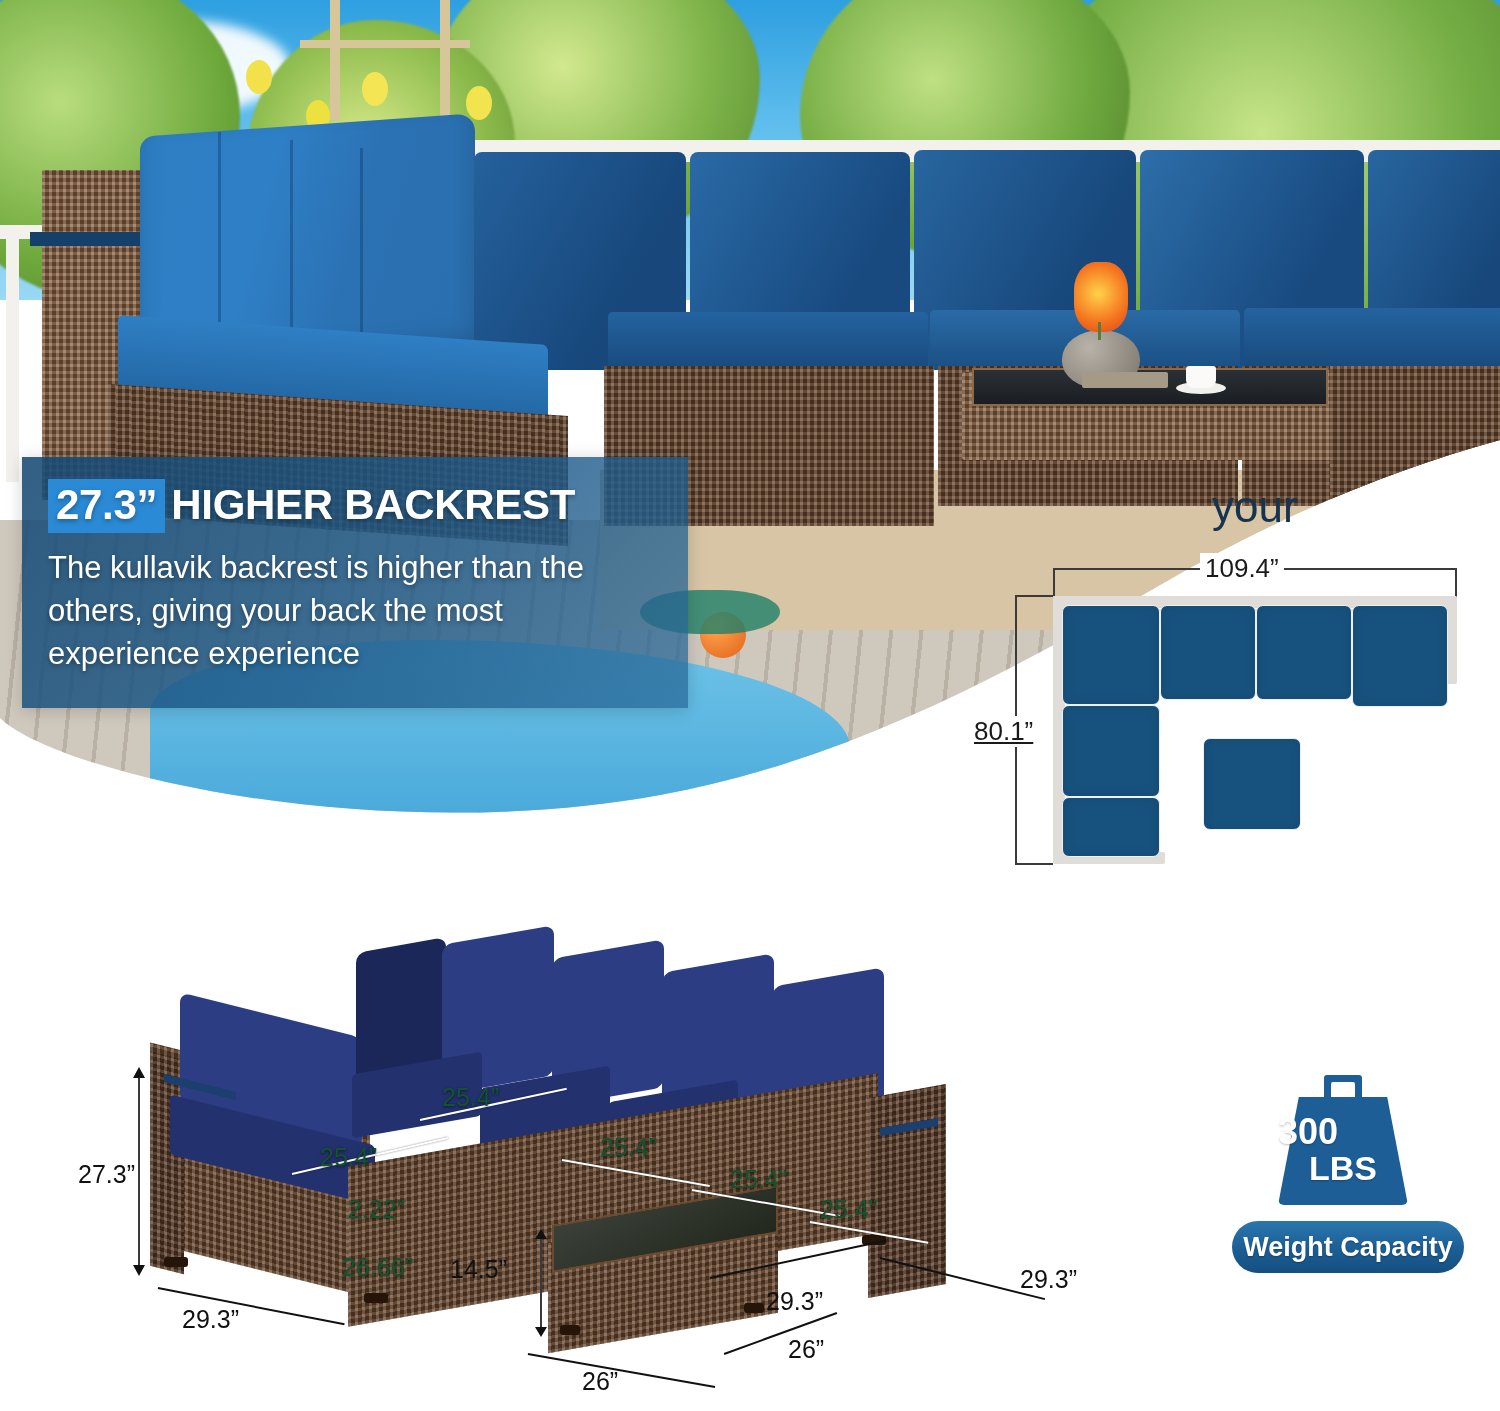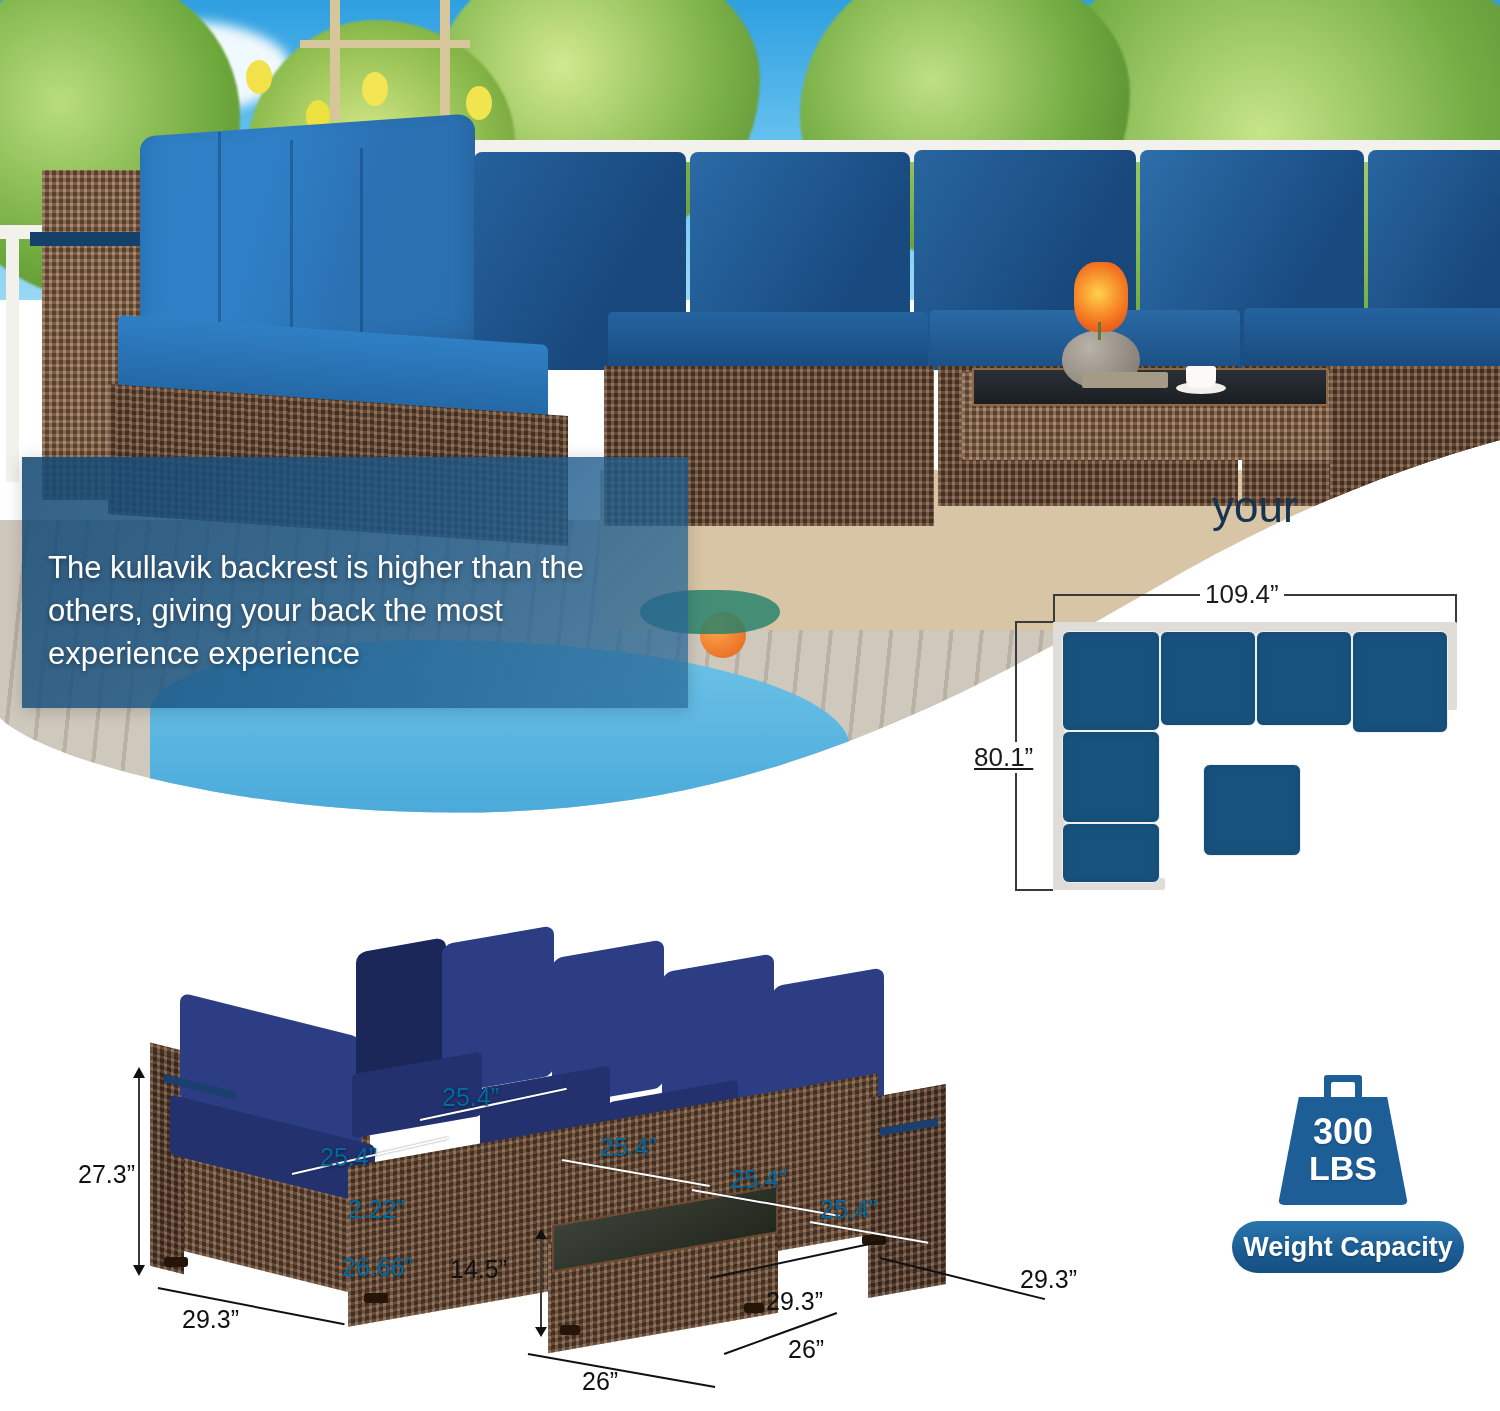--- a/index.html
+++ b/index.html
@@ -35,51 +35,51 @@
     font-size:42px;font-weight:bold;color:#fff;letter-spacing:-.3px;
     text-shadow:0 2px 5px rgba(0,0,0,.35);}
   #hl-badge{display:inline-block;background:#2b8ad6;padding:2px 8px 4px 8px;margin-right:6px;}
   #subtext{position:absolute;left:26px;top:90px;width:610px;
     font-size:31px;line-height:1.38;color:#fff;
     text-shadow:0 2px 5px rgba(0,0,0,.40);}
 
   
   #size-title{position:absolute;left:1212px;top:482px;font-size:44px;color:#16344f;}
 
-  #size-diagram{position:absolute;left:1005px;top:576px;width:480px;height:350px;}
+  #size-diagram{position:absolute;left:1005px;top:550px;width:480px;height:350px;}
   .dimline{position:absolute;background:#3a3a3a;}
   .dimtick{position:absolute;background:#3a3a3a;}
   .dimtxt{position:absolute;font-size:26px;color:#1a1a1a;white-space:nowrap;background:#fff;padding:0 5px;}
 
   .frame{position:absolute;background:#e0ddd8;border-radius:2px;}
   .pad{position:absolute;background:#17527e;border:1.5px solid #eef1f3;border-radius:7px;
        box-shadow:inset 0 0 12px rgba(0,0,0,.10);}
 
   
   #iso{position:absolute;left:120px;top:905px;width:1060px;height:500px;}
   .iso-el{position:absolute;}
   .navy{background:#23316e;}
   .navy-d{background:#1b2758;}
   .navy-l{background:#2c3d84;}
   .dimtxt2{position:absolute;font-size:25px;color:#111;white-space:nowrap;}
-  .dimtxtw{position:absolute;font-size:25px;color:#0369a1;white-space:nowrap;
+  .dimtxtw{position:absolute;font-size:25px;color:#14532d;white-space:nowrap;
            text-shadow:0 1px 3px rgba(0,0,0,.55);font-weight:500;}
   .aline{position:absolute;background:#111;height:1.5px;transform-origin:left center;}
   .alinew{position:absolute;background:#fff;height:2px;transform-origin:left center;
           box-shadow:0 0 2px rgba(0,0,0,.5);}
   .ahead{position:absolute;width:0;height:0;}
 
   
   #weight-block{position:absolute;left:1232px;top:1075px;width:240px;height:210px;}
   #weight-icon{position:absolute;left:46px;top:0;width:130px;height:130px;}
   #w-handle{position:absolute;left:46px;top:0;width:38px;height:26px;background:#1d5e96;border-radius:3px 3px 0 0;}
   #w-handle-cut{position:absolute;left:53px;top:7px;width:24px;height:24px;background:#fff;border-radius:2px;}
   #w-body{position:absolute;left:0;top:22px;width:130px;height:108px;background:#1d5e96;
     clip-path:polygon(16% 0%,84% 0%,100% 100%,0% 100%);border-radius:6px;}
-  #w-num{position:absolute;left:0;top:36px;width:130px;text-align:center;
+  #w-num{position:absolute;left:0;top:36px;width:130px;
     font-size:36px;font-weight:bold;color:#fff;text-shadow:0 1px 2px rgba(0,0,0,.25);}
   #w-unit{position:absolute;left:0;top:74px;width:130px;text-align:center;
     font-size:34px;font-weight:bold;color:#fff;text-shadow:0 1px 2px rgba(0,0,0,.25);}
   #w-pill{position:absolute;left:0;top:146px;width:232px;height:52px;border-radius:26px;
     background:linear-gradient(180deg,#2a76ae 0%,#1b5c92 60%,#154f80 100%);
     display:flex;align-items:center;justify-content:center;}
   #w-pill span{font-size:27px;font-weight:bold;color:#fff;text-shadow:0 1px 2px rgba(0,0,0,.3);}
 </style>
 </head>
 <body>
@@ -154,20 +154,23 @@
     <div style="position:absolute;left:1074px;top:262px;width:54px;height:70px;border-radius:40%;background:radial-gradient(circle at 45% 45%,#ffd24a,#f4731f 60%,#d8451c);"></div>
     <div style="position:absolute;left:1098px;top:322px;width:3px;height:18px;background:#5d7a3a;"></div>
     <div style="position:absolute;left:1082px;top:372px;width:86px;height:16px;background:#a49a86;border-radius:2px;"></div>
     <div style="position:absolute;left:1176px;top:382px;width:50px;height:12px;border-radius:50%;background:#f2f0ec;"></div>
     <div style="position:absolute;left:1186px;top:366px;width:30px;height:22px;border-radius:3px 3px 8px 8px;background:#fbfaf8;"></div>
 
     <div class="wicker" style="position:absolute;left:1330px;top:366px;width:190px;height:150px;"></div>
   </div>
 
   <div id="text-card">
+    <div id="headline">
+      <span id="hl-badge">27.3”</span><span>HIGHER BACKREST</span>
+    </div>
     <div id="subtext">The kullavik backrest is higher than the others, giving your back the most experience experience</div>
   </div>
 </div>
 
 <div id="size-title">your</div>
 
 <div id="size-diagram">
 
   <div class="dimline" style="left:48px;top:18px;width:404px;height:1.5px;"></div>
   <div class="dimtick" style="left:48px;top:18px;width:1.5px;height:28px;"></div>

